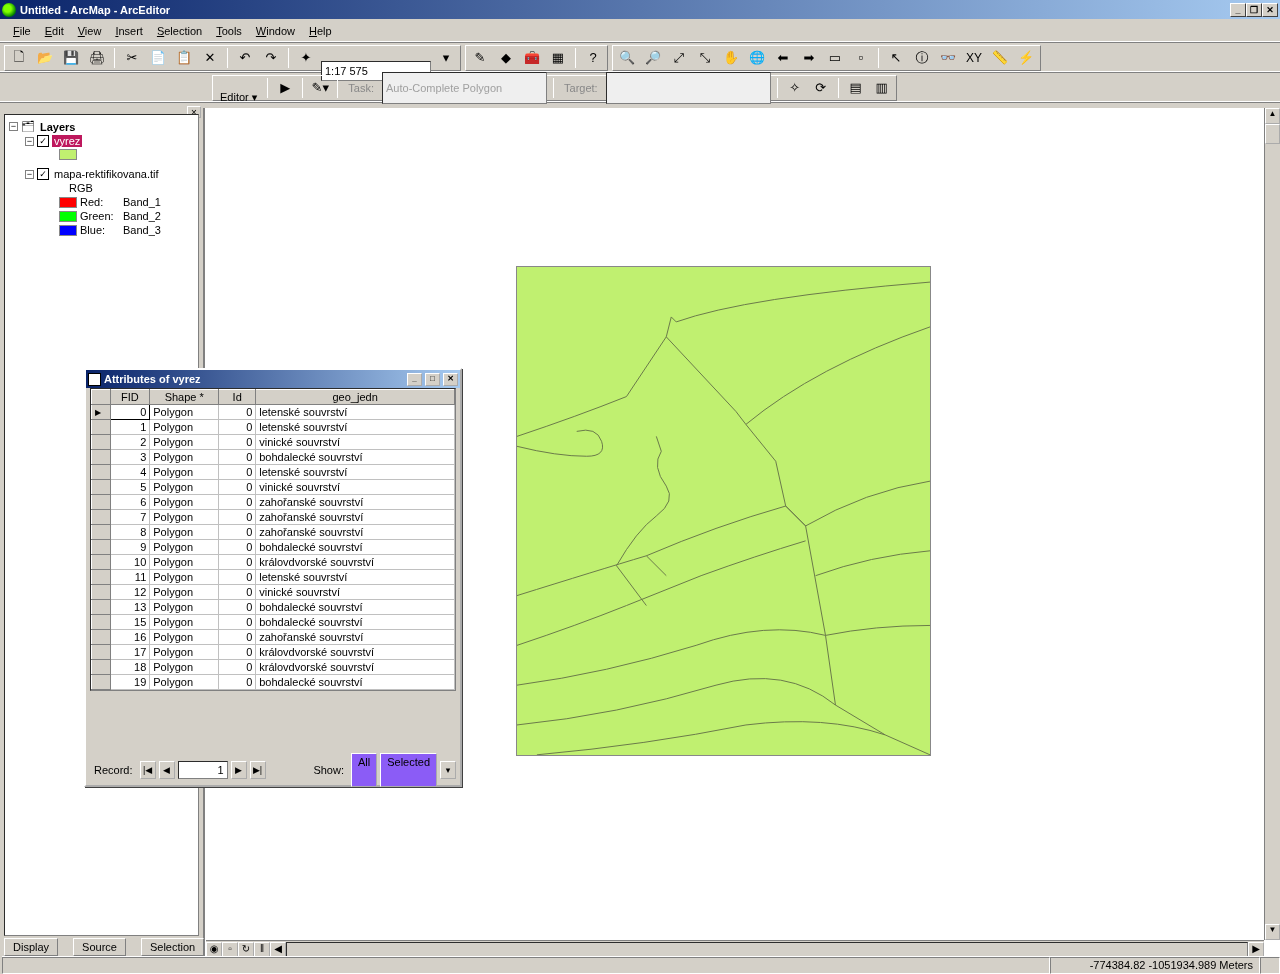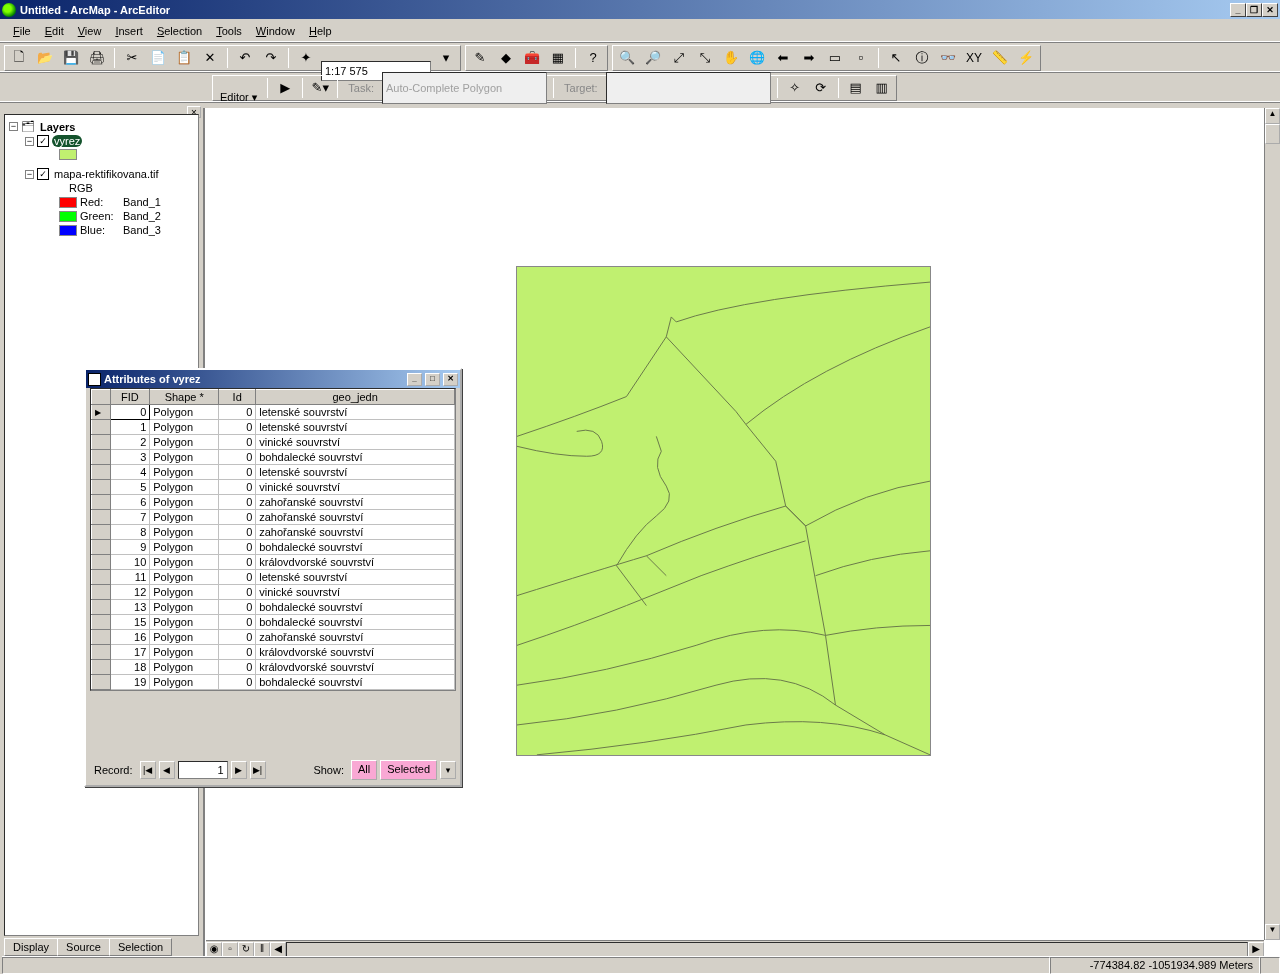--- a/index.html
+++ b/index.html
@@ -28,29 +28,29 @@
 .tb-label { padding: 0 4px; color: #888; }
 .tb-label.active { color: #000; margin-top: 20px; }
 .tb-dd { border: 1px inset #808080; background: #efefef; height: 32px; width: 165px; display: flex; align-items: center; padding: 0 3px; color: #a0a0a0; }
 .tb-dd.wide { width: 165px; }
 
 
 .main-area { position: absolute; top: 108px; bottom: 16px; left: 0; right: 0; display: flex; }
 .toc { width: 205px; height: 100%; background: #d4d0c8; border-right: 2px solid #808080; display: flex; flex-direction: column; }
 .toc-body { flex: 1; background: #fff; margin: 6px 4px 0 4px; border: 1px inset #808080; padding: 4px; position: relative; }
 .toc-close { position: absolute; top: -2px; right: 2px; font-size: 10px; background:#d4d0c8; border:1px outset #fff; width:14px; height:12px; text-align:center; }
-.toc-tabs { display: flex; height: 22px; align-items: flex-end; padding: 0 4px 2px 4px; gap: 0; }
+.toc-tabs { display: flex; height: 22px; align-items: flex-end; padding: 0 4px 2px 4px; gap: 16px; }
 .toc-tab { border: 1px solid #808080; border-top-color:#fff; border-left-color:#fff; background:#d4d0c8; padding: 2px 8px; font-size: 11px; margin-right:-1px; }
 
 
 .tree-item { display: flex; align-items: center; gap: 3px; padding: 1px 0; }
 .tree-toggle { width: 9px; height: 9px; border: 1px solid #808080; text-align: center; line-height: 7px; font-size: 9px; background:#fff; }
 .tree-check { width: 12px; height: 12px; border: 1px solid #000; background:#fff; text-align:center; line-height:10px; font-size:9px; }
 .layer-name { padding: 0 2px; }
-.layer-name.sel { background: #14532d; color: #fff; border-radius: 6px; }
+.layer-name.sel { background: #be185d; color: #fff; }
 .swatch { width: 18px; height: 11px; border: 1px solid #888; display:inline-block; }
 
 
 .map-view { flex: 1; position: relative; background: #fff; border-left: 1px solid #fff; }
 .map-scroll-v { position:absolute; top:0; bottom:18px; right:0; width:16px; background:#d4d0c8; border-left:1px solid #808080; }
 .map-scroll-v .arr { height:16px; background:#d4d0c8; border:1px outset #fff; text-align:center; font-size:8px; }
 .map-scroll-v .thumb { position:absolute; top:16px; height:20px; left:0; right:0; background:#d4d0c8; border:1px outset #fff; }
 .map-scroll-h { position:absolute; bottom:0; left:0; right:16px; height:18px; background:#d4d0c8; border-top:1px solid #808080; display:flex; align-items:center; }
 .map-scroll-h .mini { width:16px; height:16px; border:1px outset #fff; text-align:center; font-size:10px; }
 .map-scroll-h .track { flex:1; height:16px; background:#d4d0c8; border:1px inset #808080; }
@@ -71,21 +71,21 @@
 .attr-table table { border-collapse: collapse; width:100%; }
 .attr-table th { background:#d4d0c8; border:1px solid #808080; border-top-color:#fff; border-left-color:#fff; font-weight:normal; padding:1px 4px; text-align:center; height:15px; }
 .attr-table td { border:1px solid #c0c0c0; padding:0 3px; height:15px; background:#fff; }
 .attr-table td.num { text-align:right; }
 .attr-table .rowhdr { width:14px; background:#d4d0c8; border:1px solid #808080; border-top-color:#fff; border-left-color:#fff; }
 .attr-table .rowhdr.sel { font-size:8px; }
 .attr-footer { position:absolute; bottom:4px; left:4px; right:4px; height:22px; display:flex; align-items:center; gap:3px; }
 .attr-footer .lbl { padding:0 4px; }
 .attr-footer .nav { width:16px; height:18px; border:1px outset #fff; background:#d4d0c8; text-align:center; font-size:9px; line-height:16px; }
 .attr-footer .recbox { width:50px; height:18px; border:1px inset #808080; background:#fff; text-align:right; padding:0 3px; line-height:16px; }
-.attr-footer .showbtn { border:1px outset #fff; background:#f9a8d4; padding:2px 6px; height:20px; }
+.attr-footer .showbtn { border:1px outset #fff; background:#8b5cf6; padding:2px 6px; height:34px; }
 
 svg.map-lines { width:100%; height:100%; }
 </style>
 </head>
 <body>
 
 <div class="title-bar">
   <div class="icon"></div>
   <div class="title-text">Untitled - ArcMap - ArcEditor</div>
   <div class="sysbtns">

